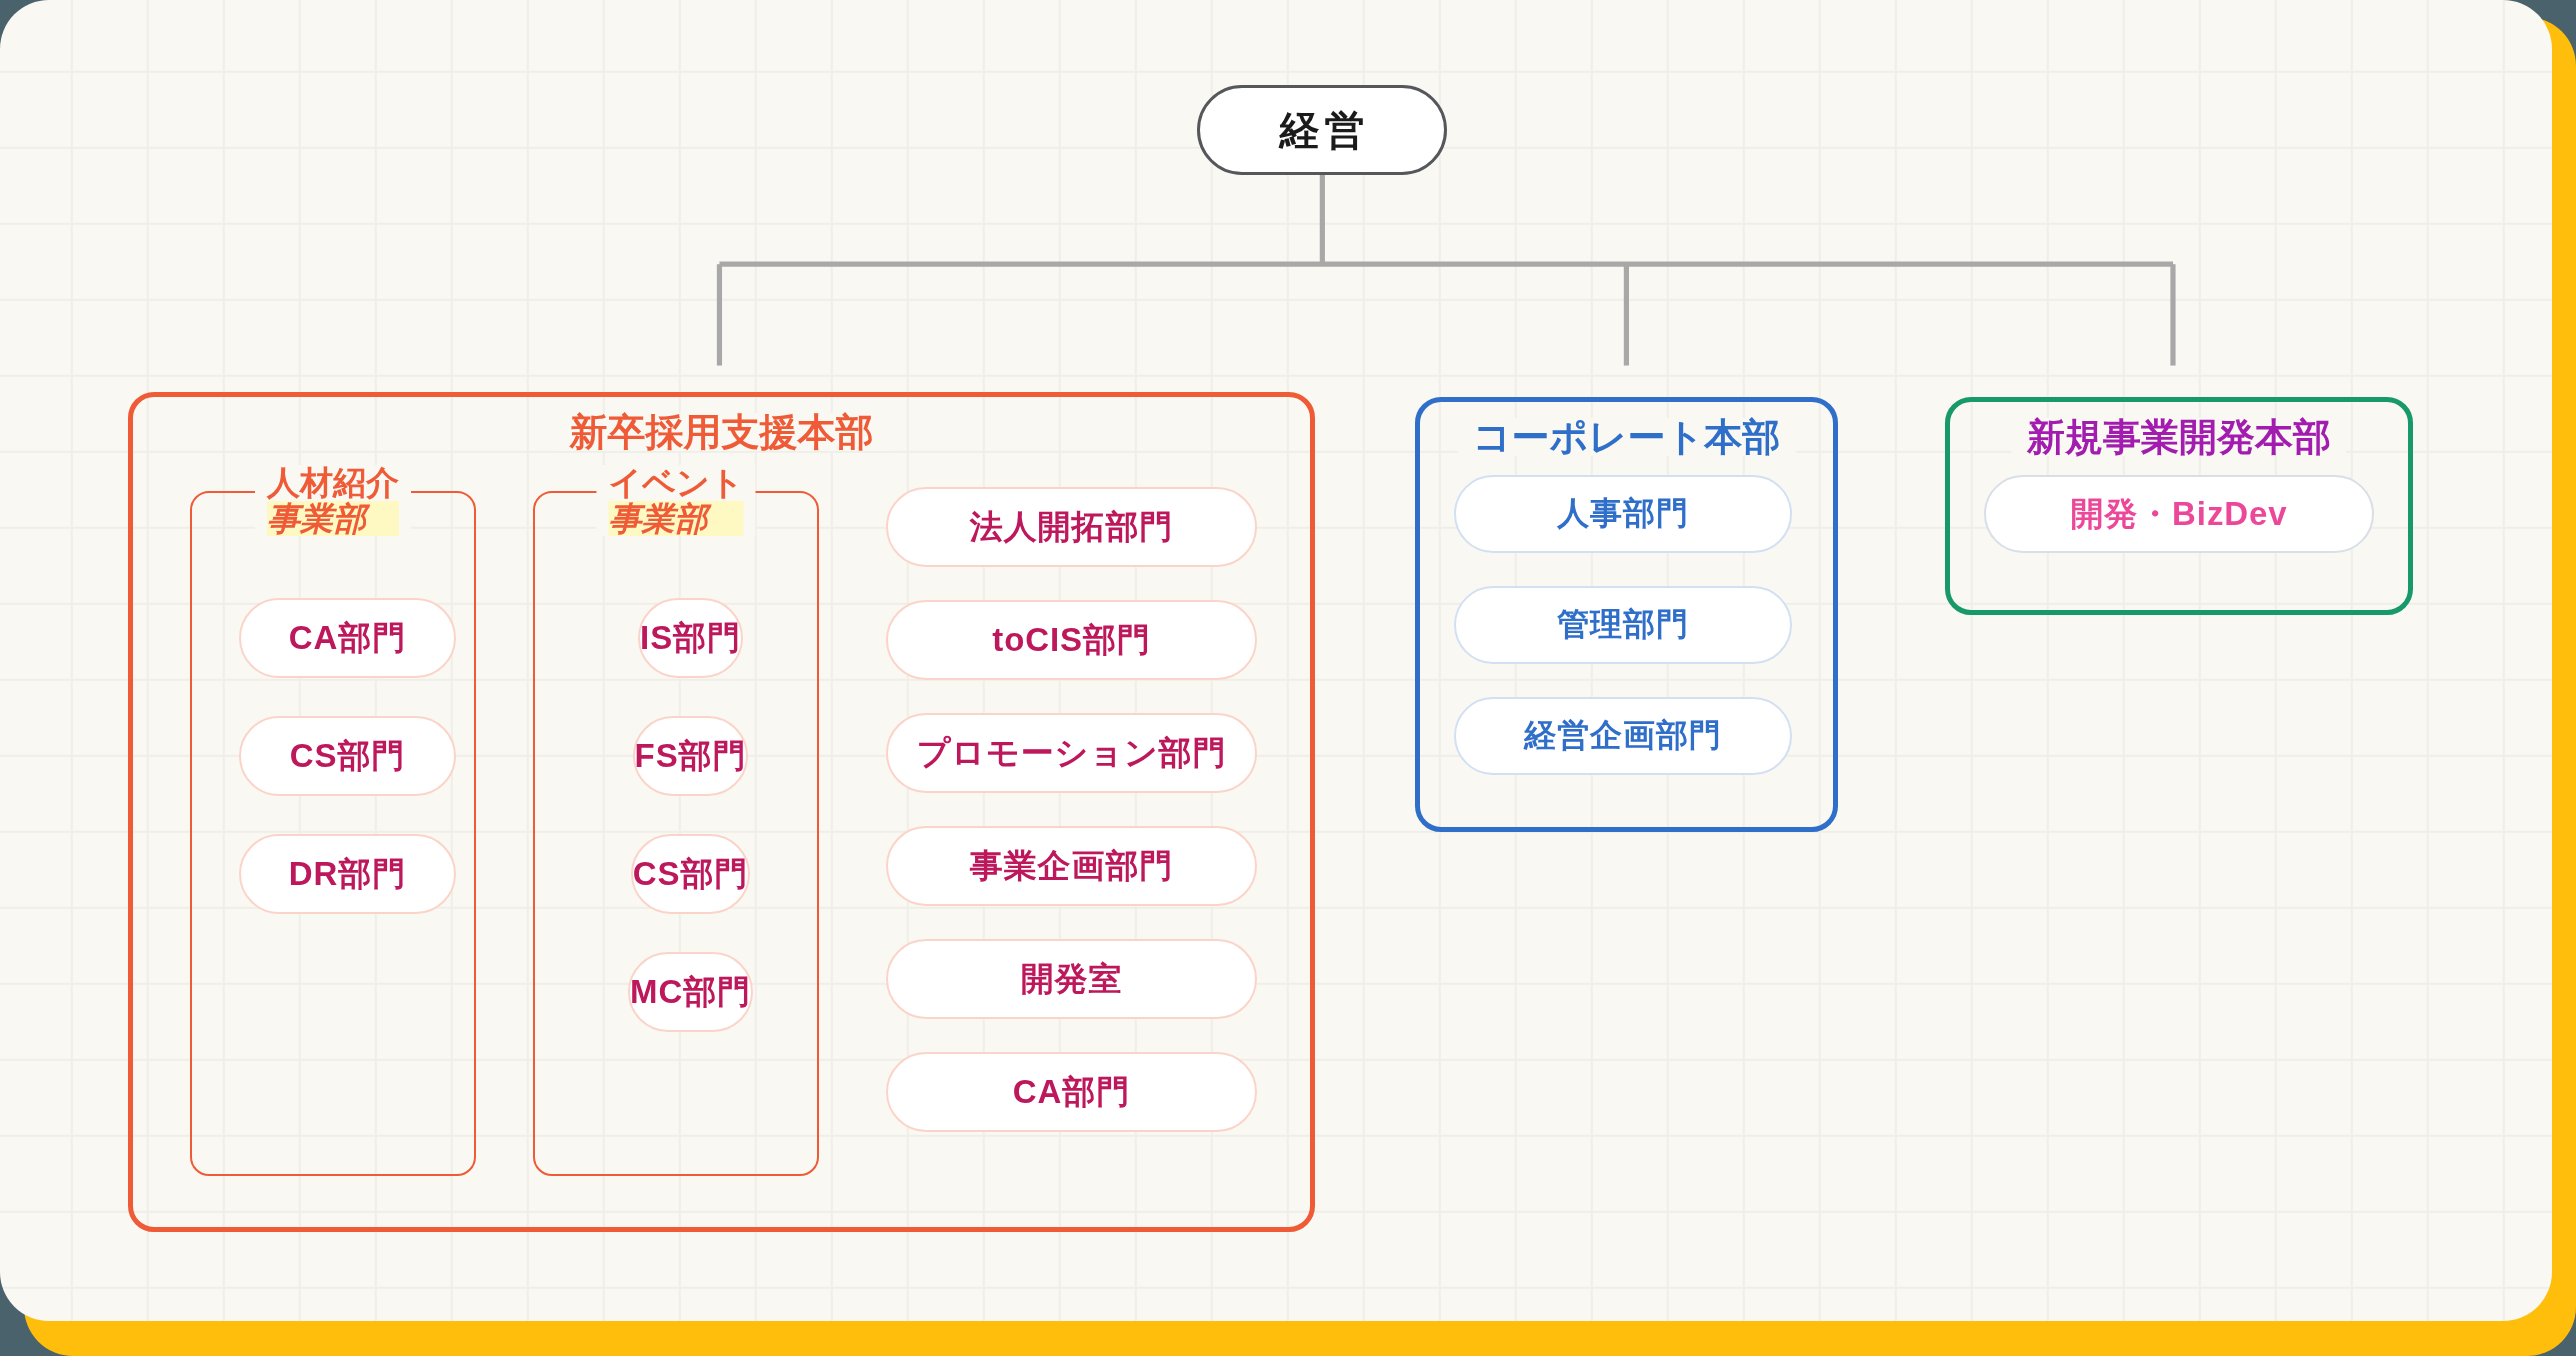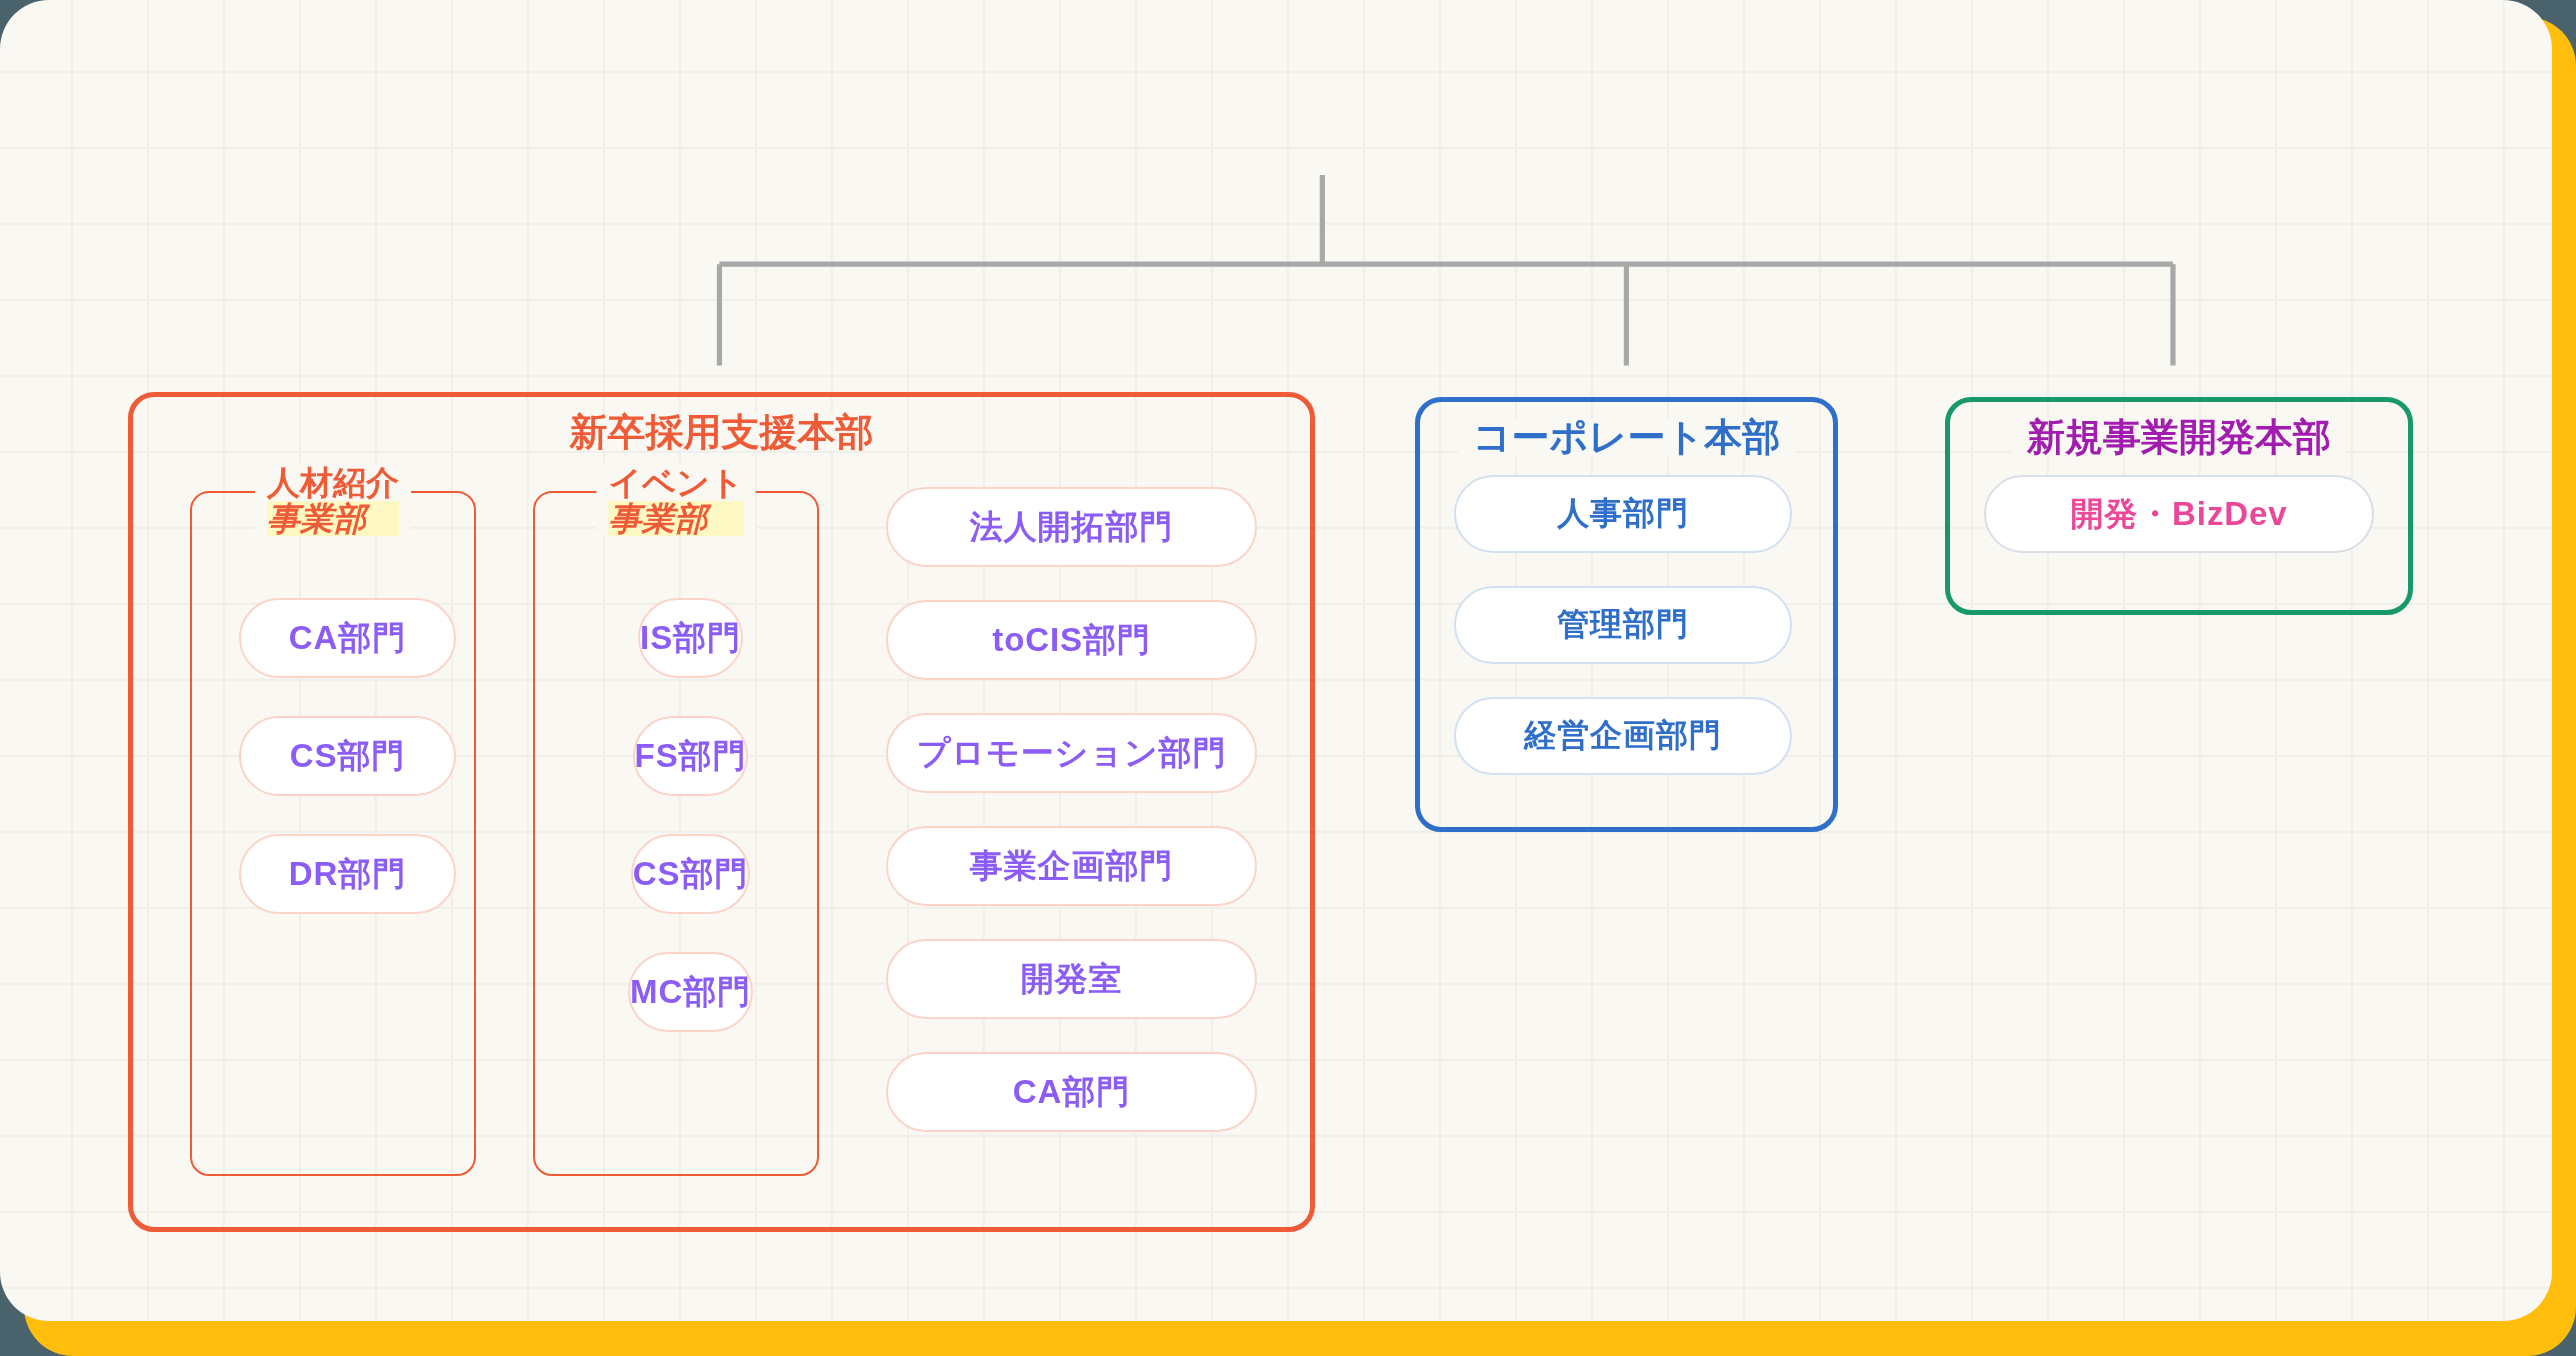--- a/index.html
+++ b/index.html
@@ -174,21 +174,21 @@
     background: #FFFFFF;
     border-radius: 866px;
     display: flex;
     align-items: center;
     justify-content: center;
     font-weight: 700;
     white-space: nowrap;
   }
   .pill.red {
     border: 2.6px solid #FBD4C9;
-    color: #8b5cf6;
+    color: #be185d;
   }
   .pill.blue {
     border: 2.6px solid #D2E0F2;
     color: #2F6FC9;
   }
   .pill.green {
     border: 2.6px solid #D8DFE6;
     color: #ec4899;
   }
 
@@ -234,20 +234,23 @@
       <line x1="830" y1="305" x2="2508" y2="305"></line>
 
       <line x1="830" y1="305" x2="830" y2="422"></line>
 
       <line x1="1877" y1="305" x2="1877" y2="422"></line>
 
       <line x1="2508" y1="305" x2="2508" y2="422"></line>
     </g>
   </svg>
 
+  <div id="root-node">
+    <span class="node-label">経営</span>
+  </div>
 
   <div class="group" id="div-shinsotsu">
     <span class="group-title">新卒採用支援本部</span>
 
     <div class="subgroup" id="sub-jinzai">
       <span class="subgroup-title">
         <span>人材紹介</span>
         <span class="l2">事業部</span>
       </span>
     </div>

